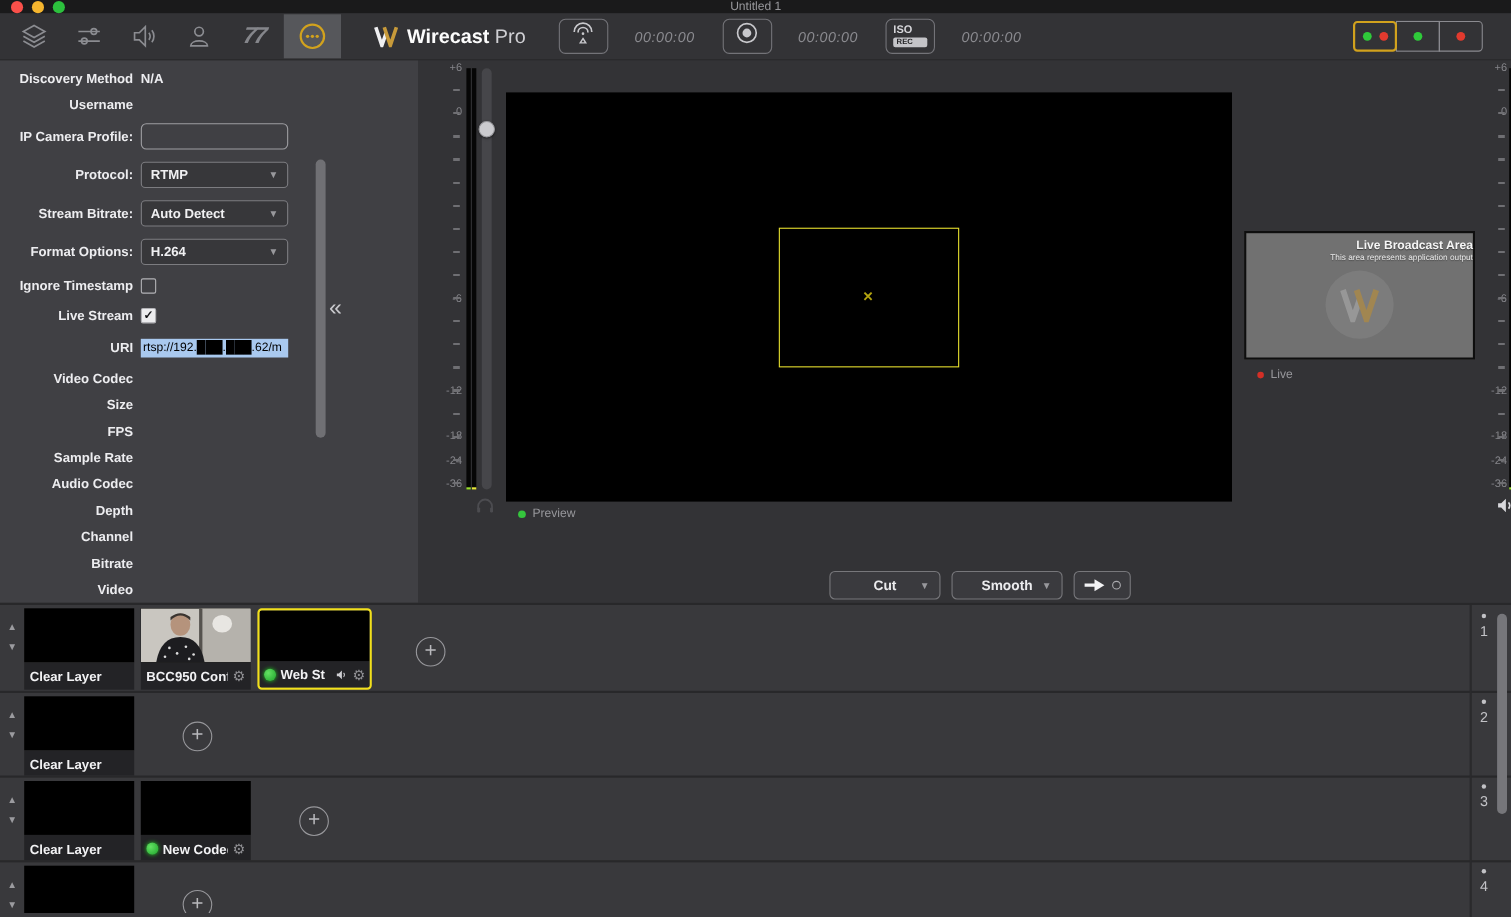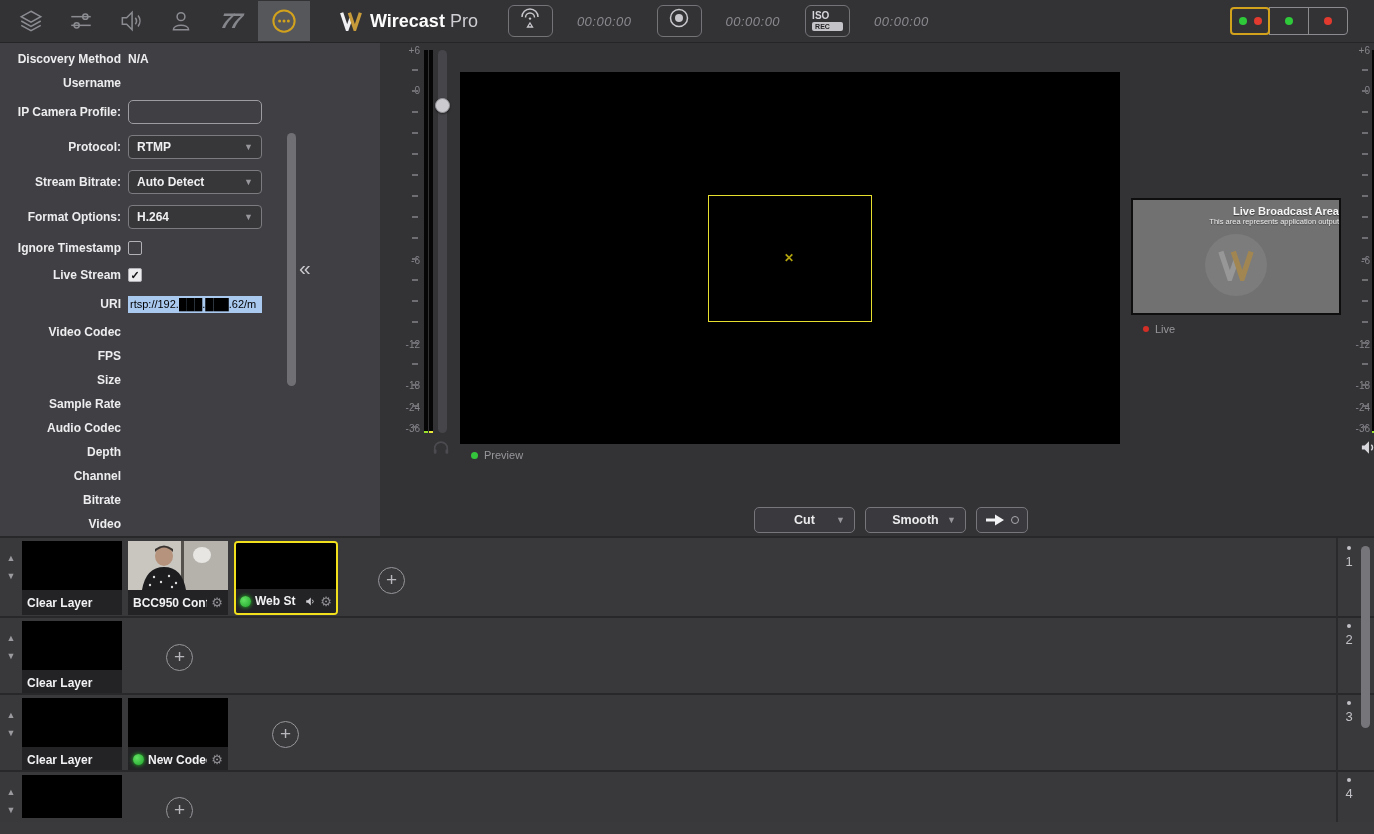--- a/index.html
+++ b/index.html
@@ -115,20 +115,28 @@
   .num-col .nc-num { font-size:13px; color:#c2c2c6; }
   .layers-scroll { position:absolute; left:1361px; top:8px; width:9px; height:182px; background:#76767a; border-radius:5px; }
 
   svg.ic { display:block; }
 </style>
 </head>
 <body>
 
 <div class="app">
 
+  <div class="titlebar">
+    <div class="lights">
+      <span class="light red"></span>
+      <span class="light yellow"></span>
+      <span class="light green"></span>
+    </div>
+    <div class="title">Untitled 1</div>
+  </div>
 
   <div class="toolbar">
     <div class="tb-left">
       <span class="tb-icon">
         <svg class="ic" width="26" height="26" viewBox="0 0 24 24">
             <path d="M12 3 L21 8 L12 13 L3 8 Z"></path>
             <path d="M3 12 L12 17 L21 12"></path>
             <path d="M3 16 L12 21 L21 16"></path>
           </svg>
       </span>
@@ -256,24 +264,24 @@
           <span class="checkbox checked">✓</span>
         </div>
       <div class="f-row gap5">
           <span class="f-label">URI</span>
           <span class="uri-field">rtsp://192.███.███.62/m</span>
         </div>
       <div class="f-row gap4">
           <span class="f-label">Video Codec</span>
         </div>
       <div class="f-row">
+          <span class="f-label">Size</span>
+        </div>
+      <div class="f-row">
           <span class="f-label">FPS</span>
-        </div>
-      <div class="f-row">
-          <span class="f-label">Size</span>
         </div>
       <div class="f-row">
           <span class="f-label">Sample Rate</span>
         </div>
       <div class="f-row">
           <span class="f-label">Audio Codec</span>
         </div>
       <div class="f-row">
           <span class="f-label">Depth</span>
         </div>

